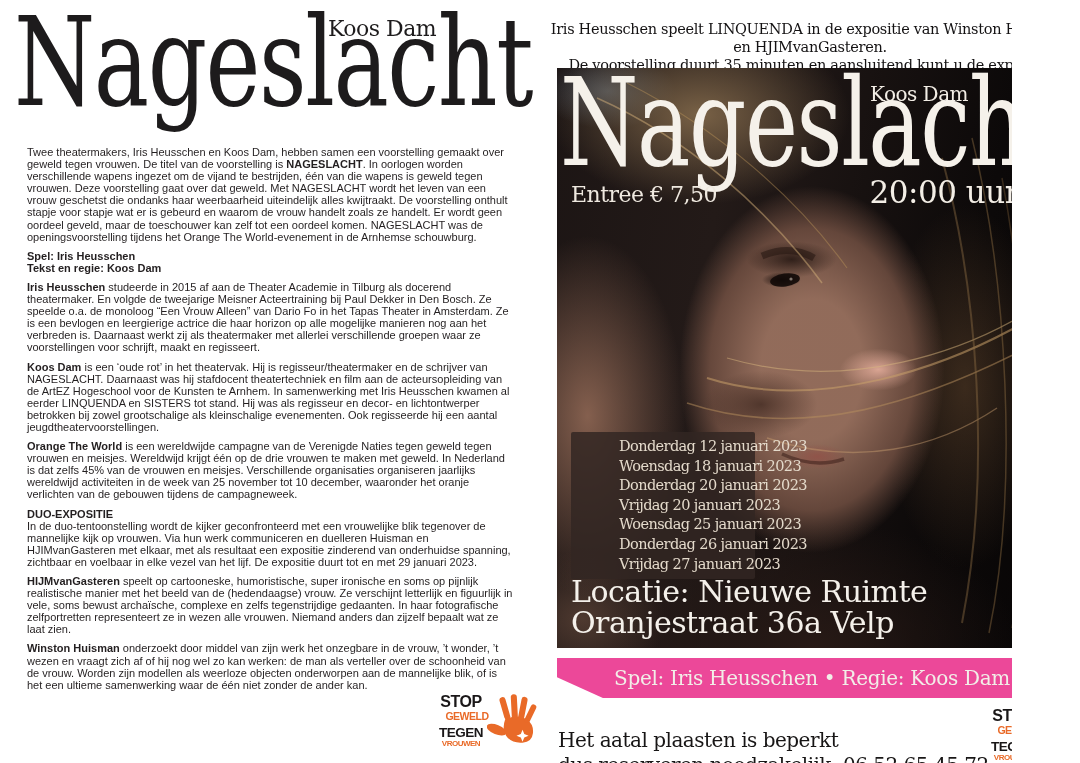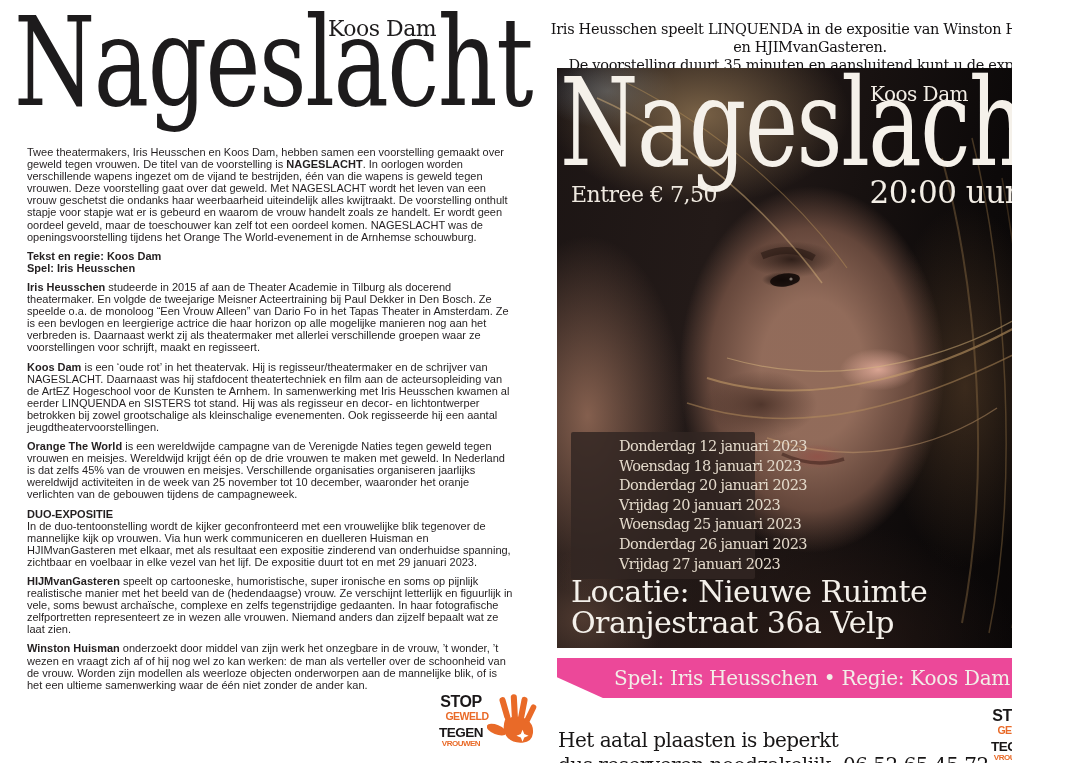--- a/index.html
+++ b/index.html
@@ -86,22 +86,22 @@
       <svg class="big-title-svg" width="524" height="146">
         <text x="0" y="105" font-size="124" textLength="518" lengthAdjust="spacingAndGlyphs">Nageslacht</text>
       </svg>
       <div class="title-author">Koos Dam</div>
     </div>
 
     <div class="body-copy">
       <p><span>Twee theatermakers, Iris Heusschen en Koos Dam, hebben samen een voorstelling gemaakt over geweld tegen vrouwen. De titel van de voorstelling is </span><b>NAGESLACHT</b><span>. In oorlogen worden verschillende wapens ingezet om de vijand te bestrijden, één van die wapens is geweld tegen vrouwen. Deze voorstelling gaat over dat geweld. Met NAGESLACHT wordt het leven van een vrouw geschetst die ondanks haar weerbaarheid uiteindelijk alles kwijtraakt. De voorstelling onthult stapje voor stapje wat er is gebeurd en waarom de vrouw handelt zoals ze handelt. Er wordt geen oordeel geveld, maar de toeschouwer kan zelf tot een oordeel komen. NAGESLACHT was de openingsvoorstelling tijdens het Orange The World-evenement in de Arnhemse schouwburg.</span></p>
 
       <div class="credits">
+        <div>Spel: Iris Heusschen</div>
         <div>Tekst en regie: Koos Dam</div>
-        <div>Spel: Iris Heusschen</div>
       </div>
 
       <p><b>Iris Heusschen</b><span> studeerde in 2015 af aan de Theater Academie in Tilburg als docerend theatermaker. En volgde de tweejarige Meisner Acteertraining bij Paul Dekker in Den Bosch. Ze speelde o.a. de monoloog “Een Vrouw Alleen” van Dario Fo in het Tapas Theater in Amsterdam. Ze is een bevlogen en leergierige actrice die haar horizon op alle mogelijke manieren nog aan het verbreden is. Daarnaast werkt zij als theatermaker met allerlei verschillende groepen waar ze voorstellingen voor schrijft, maakt en regisseert.</span></p>
 
       <p><b>Koos Dam</b><span> is een ‘oude rot’ in het theatervak. Hij is regisseur/theatermaker en de schrijver van NAGESLACHT. Daarnaast was hij stafdocent theatertechniek en film aan de acteursopleiding van de ArtEZ Hogeschool voor de Kunsten te Arnhem. In samenwerking met Iris Heusschen kwamen al eerder LINQUENDA en SISTERS tot stand. Hij was als regisseur en decor- en lichtontwerper betrokken bij zowel grootschalige als kleinschalige evenementen. Ook regisseerde hij een aantal jeugdtheatervoorstellingen.</span></p>
 
       <p><b>Orange The World</b><span> is een wereldwijde campagne van de Verenigde Naties tegen geweld tegen vrouwen en meisjes. Wereldwijd krijgt één op de drie vrouwen te maken met geweld. In Nederland is dat zelfs 45% van de vrouwen en meisjes. Verschillende organisaties organiseren jaarlijks wereldwijd activiteiten in de week van 25 november tot 10 december, waaronder het oranje verlichten van de gebouwen tijdens de campagneweek.</span></p>
 
       <p><b class="duo-head">DUO-EXPOSITIE</b><span>In de duo-tentoonstelling wordt de kijker geconfronteerd met een vrouwelijke blik tegenover de mannelijke kijk op vrouwen. Via hun werk communiceren en duelleren Huisman en HJIMvanGasteren met elkaar, met als resultaat een expositie zinderend van onderhuidse spanning, zichtbaar en voelbaar in elke vezel van het lijf. De expositie duurt tot en met 29 januari 2023.</span></p>
 

